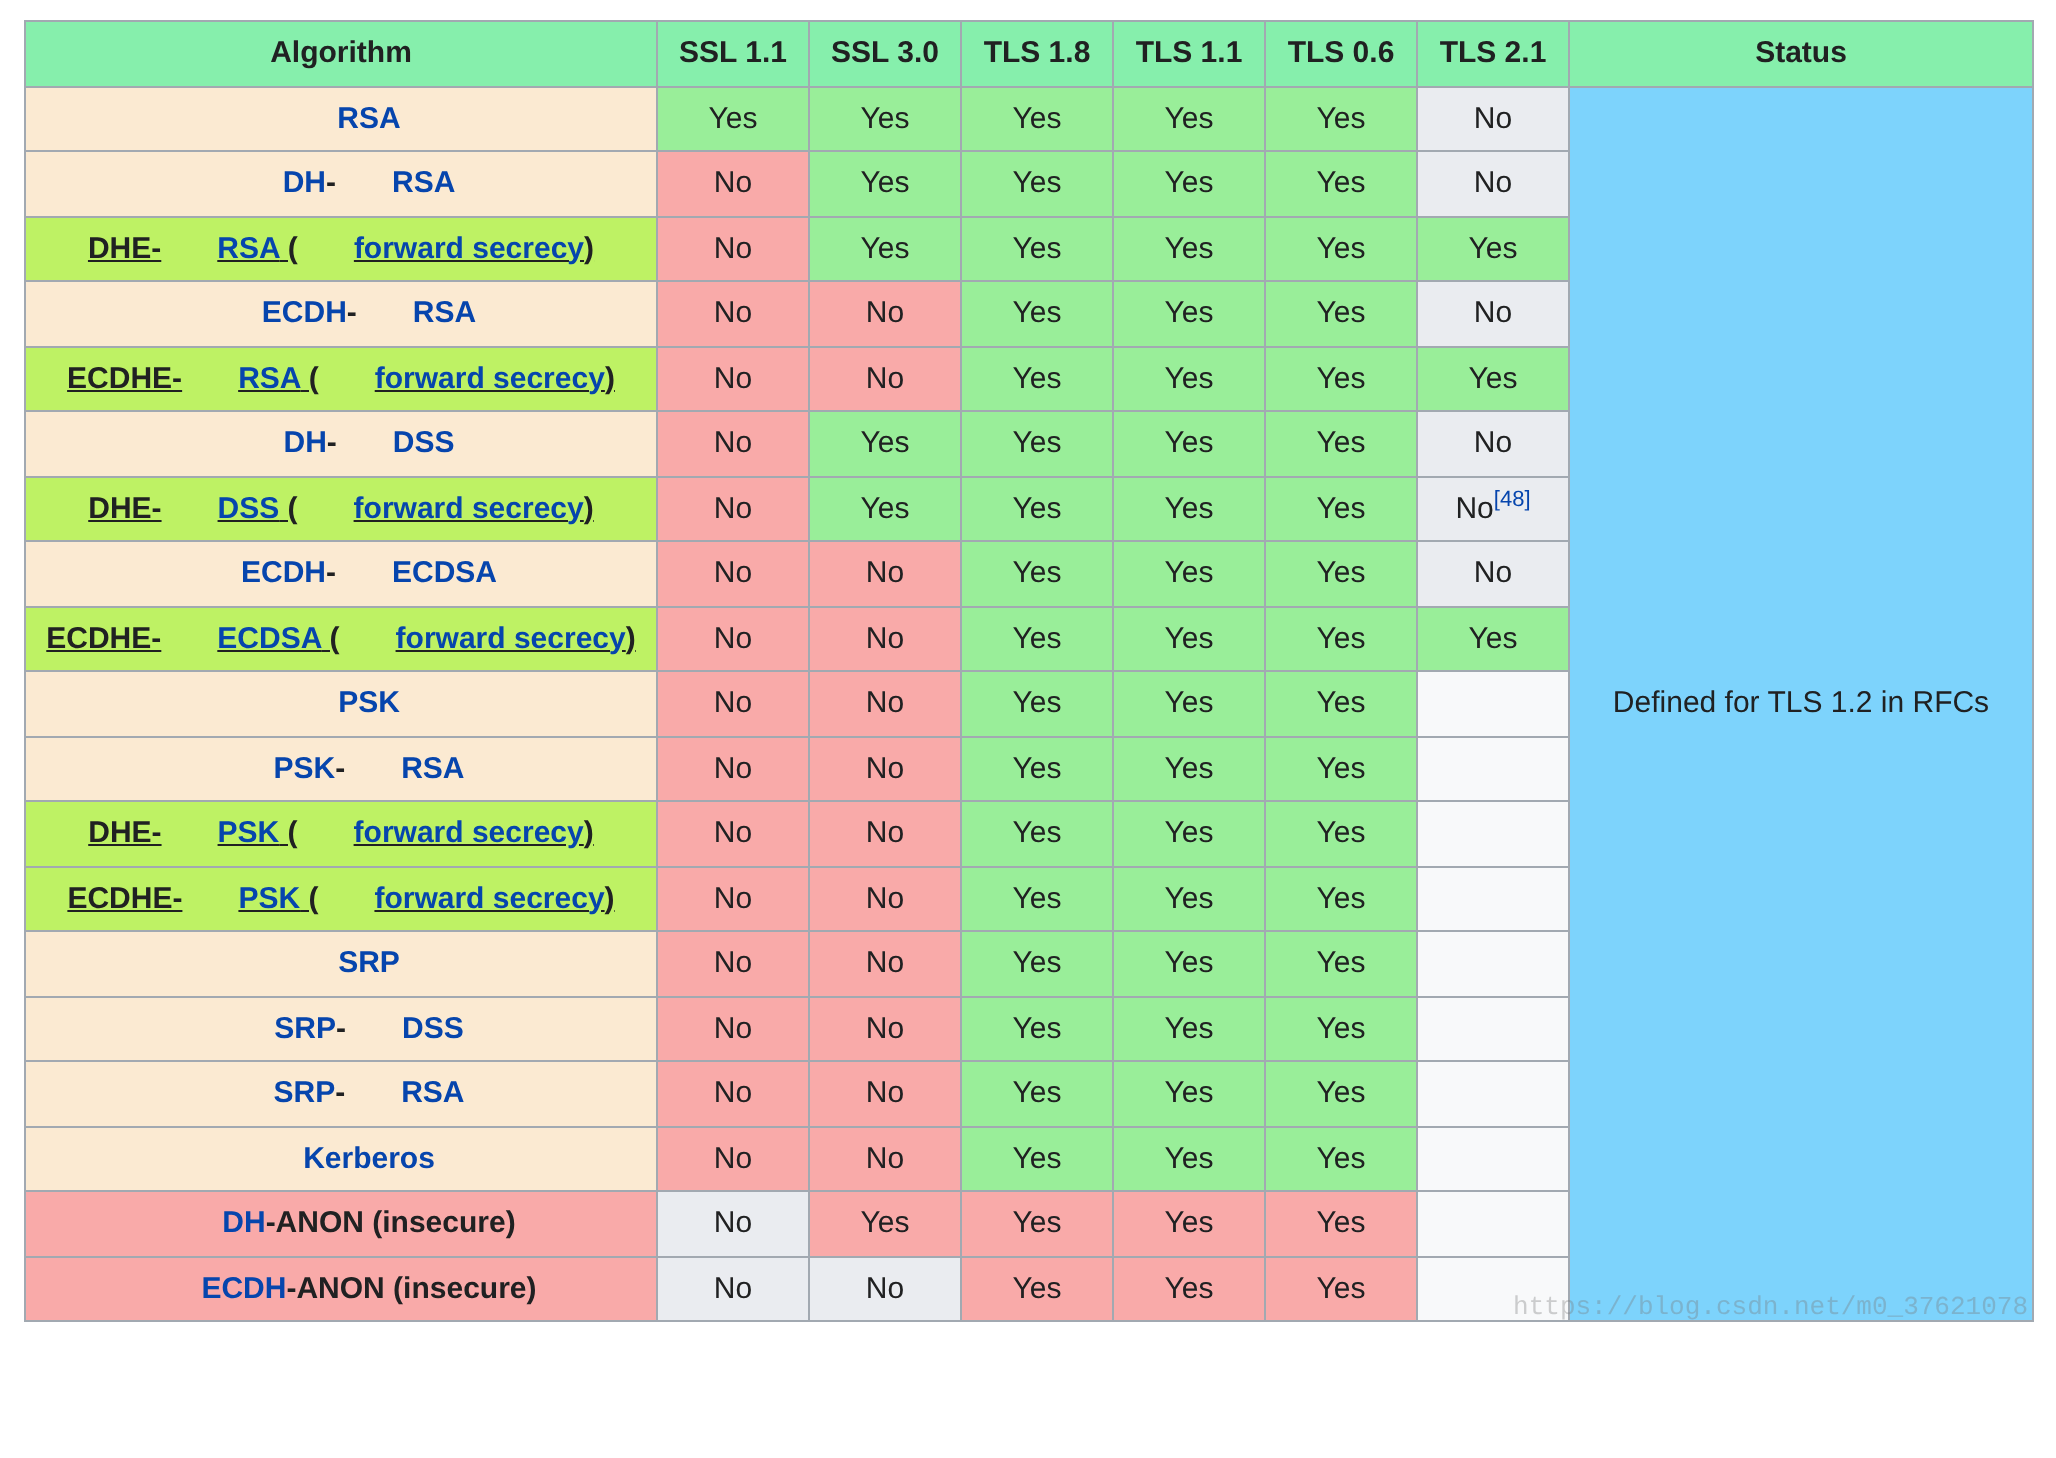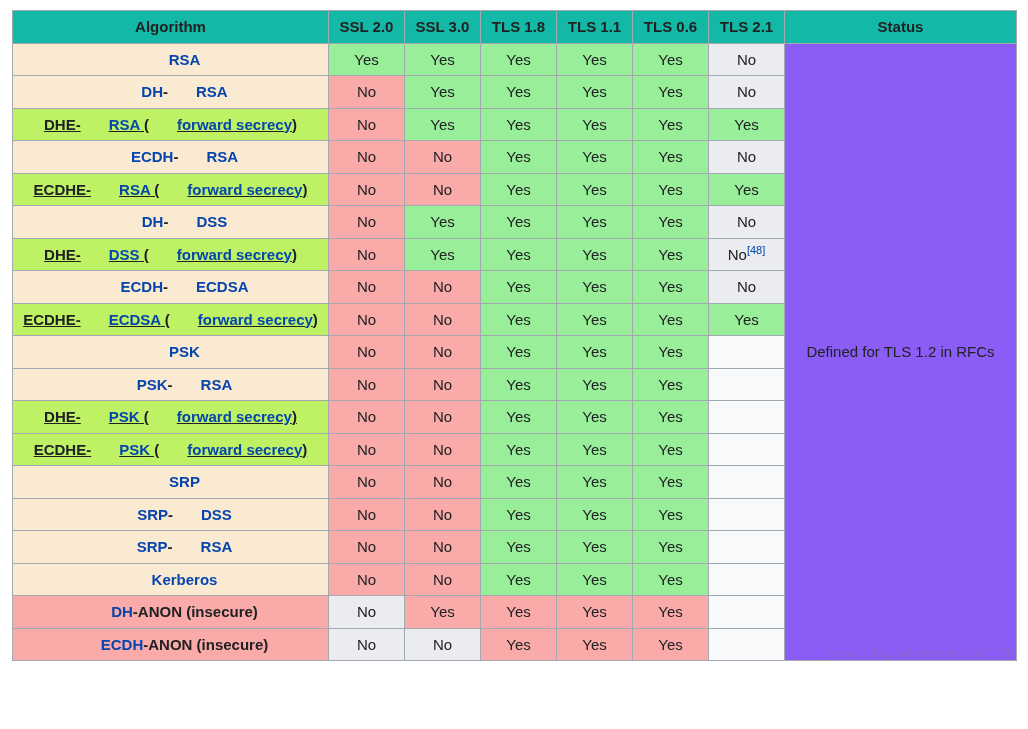--- a/index.html
+++ b/index.html
@@ -32,21 +32,21 @@
   col.proto { width: 76px; }
   col.status{ width: 232px; }
   th, td {
     border: 1px solid #a2a9b1;
     padding: 6px 8px;
     text-align: center;
     vertical-align: middle;
     line-height: 1.3;
   }
   th {
-    background: #14b8a6;
+    background: #86efac;
     font-weight: 700;
     font-size: 15px;
   }
   td.alg {
     font-weight: 700;
     font-size: 15px;
   }
   .bg-peach { background: #fbead2; }
   .bg-mint  { background: #bef264; text-decoration: underline; }
   .bg-red   { background: #f9aaa9; }
@@ -60,31 +60,31 @@
     padding-left: 28px;
   }
   .plain { color: #202122; }
   sup.ref {
     font-size: 11px;
     vertical-align: super;
     line-height: 0;
   }
   sup.ref a { color: #0645ad; text-decoration: none; margin-top: 18px; }
   .status-cell {
-    background: #8b5cf6;
+    background: #7dd3fc;
     font-weight: 400;
     font-size: 15px;
   }
   .watermark {
     position: absolute;
     right: 14px;
     bottom: 10px;
     font-size: 13px;
     color: rgba(120,120,120,0.35);
-    font-family: Liberation Serif, serif;
+    font-family: Liberation Mono, monospace;
     pointer-events: none;
   }
   .page-rel { position: relative; }
 </style>
 </head>
 <body>
 
 <div class="wrap page-rel">
   <table>
     <colgroup>
@@ -93,21 +93,21 @@
         <col class="proto">
         <col class="proto">
       <col class="proto">
         <col class="proto">
         <col class="proto">
         <col class="status">
     </colgroup>
     <thead>
       <tr>
         <th>Algorithm</th>
-        <th>SSL 2.0</th>
+        <th>SSL 1.1</th>
         <th>SSL 3.0</th>
         <th>TLS 1.8</th>
         <th>TLS 1.1</th>
         <th>TLS 0.6</th>
         <th>TLS 2.1</th>
         <th>Status</th>
       </tr>
     </thead>
     <tbody id="tbody">
         <tr>

